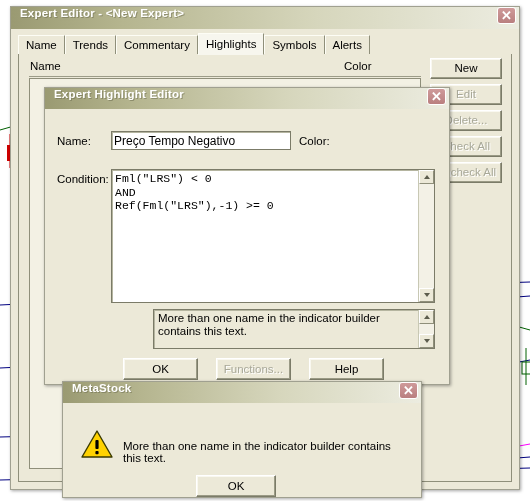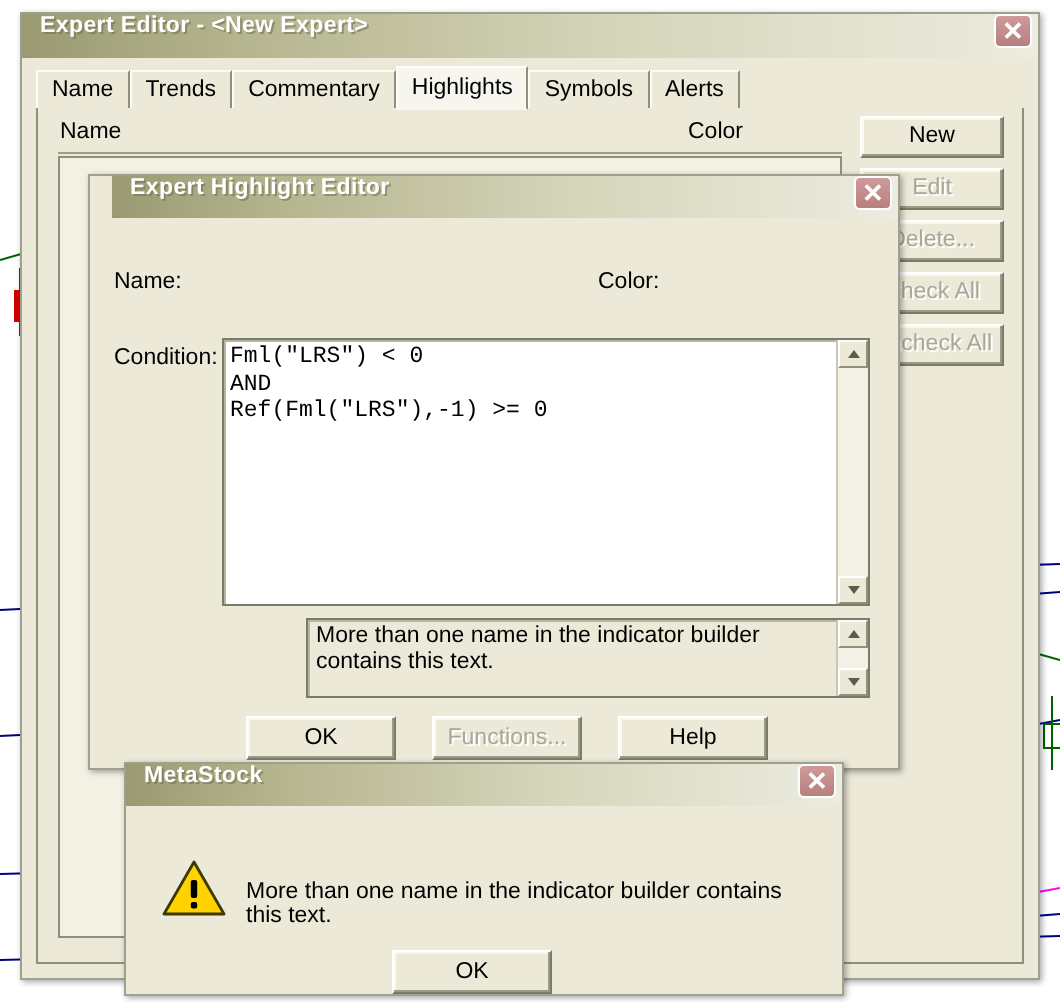--- a/index.html
+++ b/index.html
@@ -173,21 +173,21 @@
     cursor: default;
   }
 
   
   #highlight-editor {
     left: 44px;
     top: 87px;
     width: 404px;
     height: 296px;
   }
-  #highlight-editor .titlebar { height: 36px; margin-left: 11px; }
+  #highlight-editor .titlebar { height: 36px; }
   .he-body {
     position: absolute;
     left: 0; right: 0;
     top: 21px; bottom: 0;
     background: #ece9d8;
   }
   .field-label {
     position: absolute;
     font-size: 11.5px;
     color: #000;
@@ -436,20 +436,21 @@
 </div>
 
 <div class="window" id="highlight-editor">
   <div class="titlebar">
     <span class="title">Expert Highlight Editor</span>
     <span class="closebtn">✕</span>
   </div>
 
   <div class="he-body">
     <div class="field-label" id="name-label">Name:</div>
+    <input class="textinput" id="name-input" type="text" value="Preço Tempo Negativo" style="">
 
     <div class="field-label" id="color-label">Color:</div>
 
     <div class="field-label" id="cond-label">Condition:</div>
     <div id="cond-box">
       <div id="cond-text">Fml("LRS") &lt; 0
 AND
 Ref(Fml("LRS"),-1) &gt;= 0</div>
       <div class="vscroll">
         <div class="scroll-btn">

